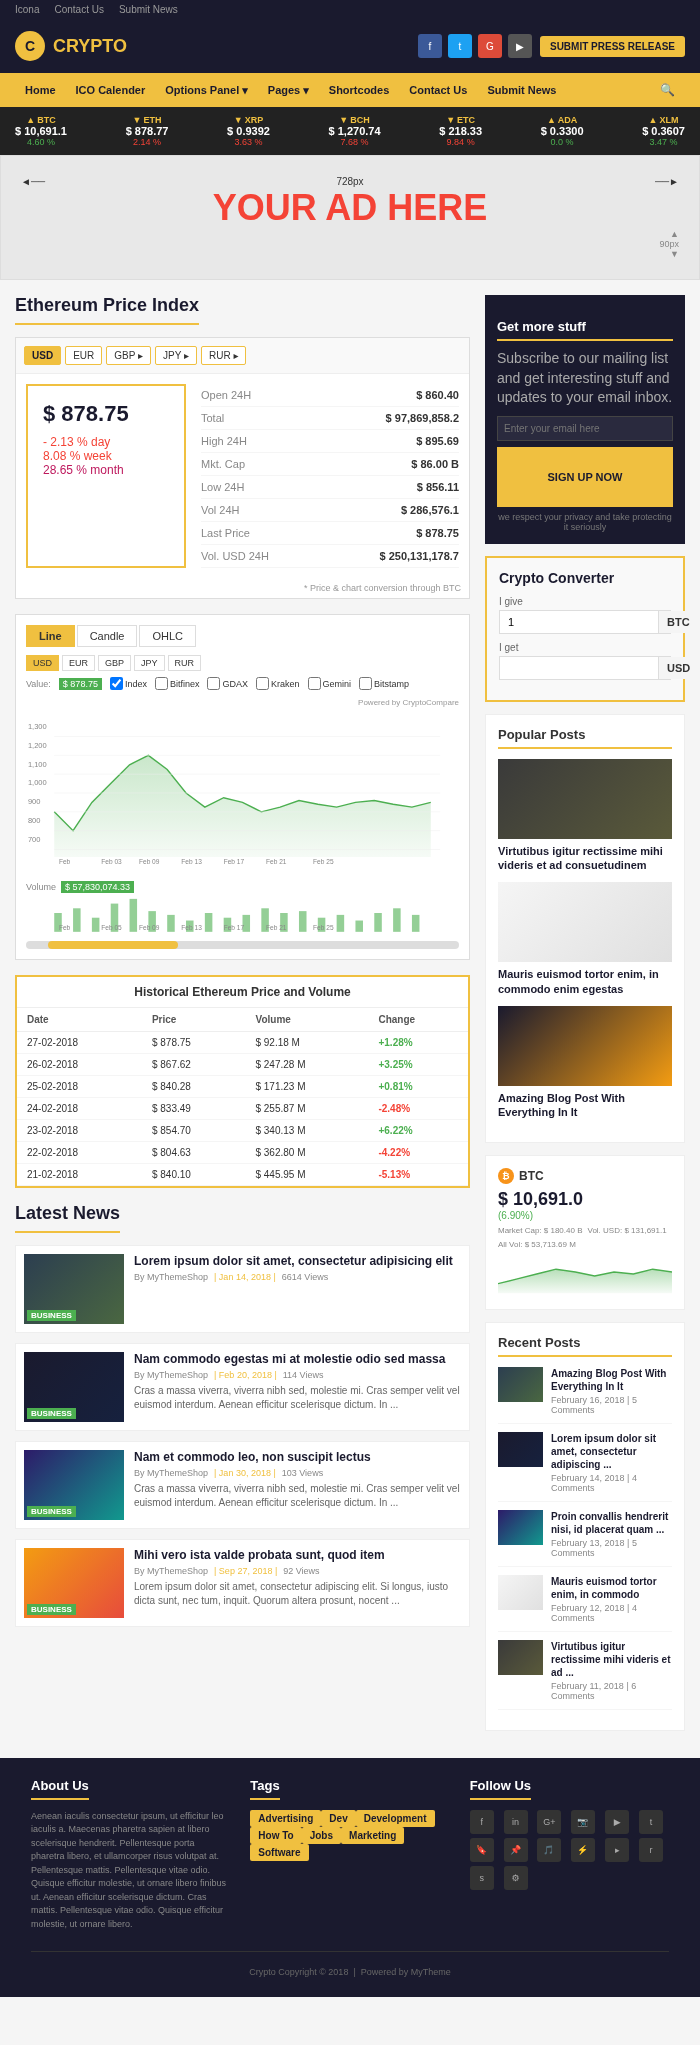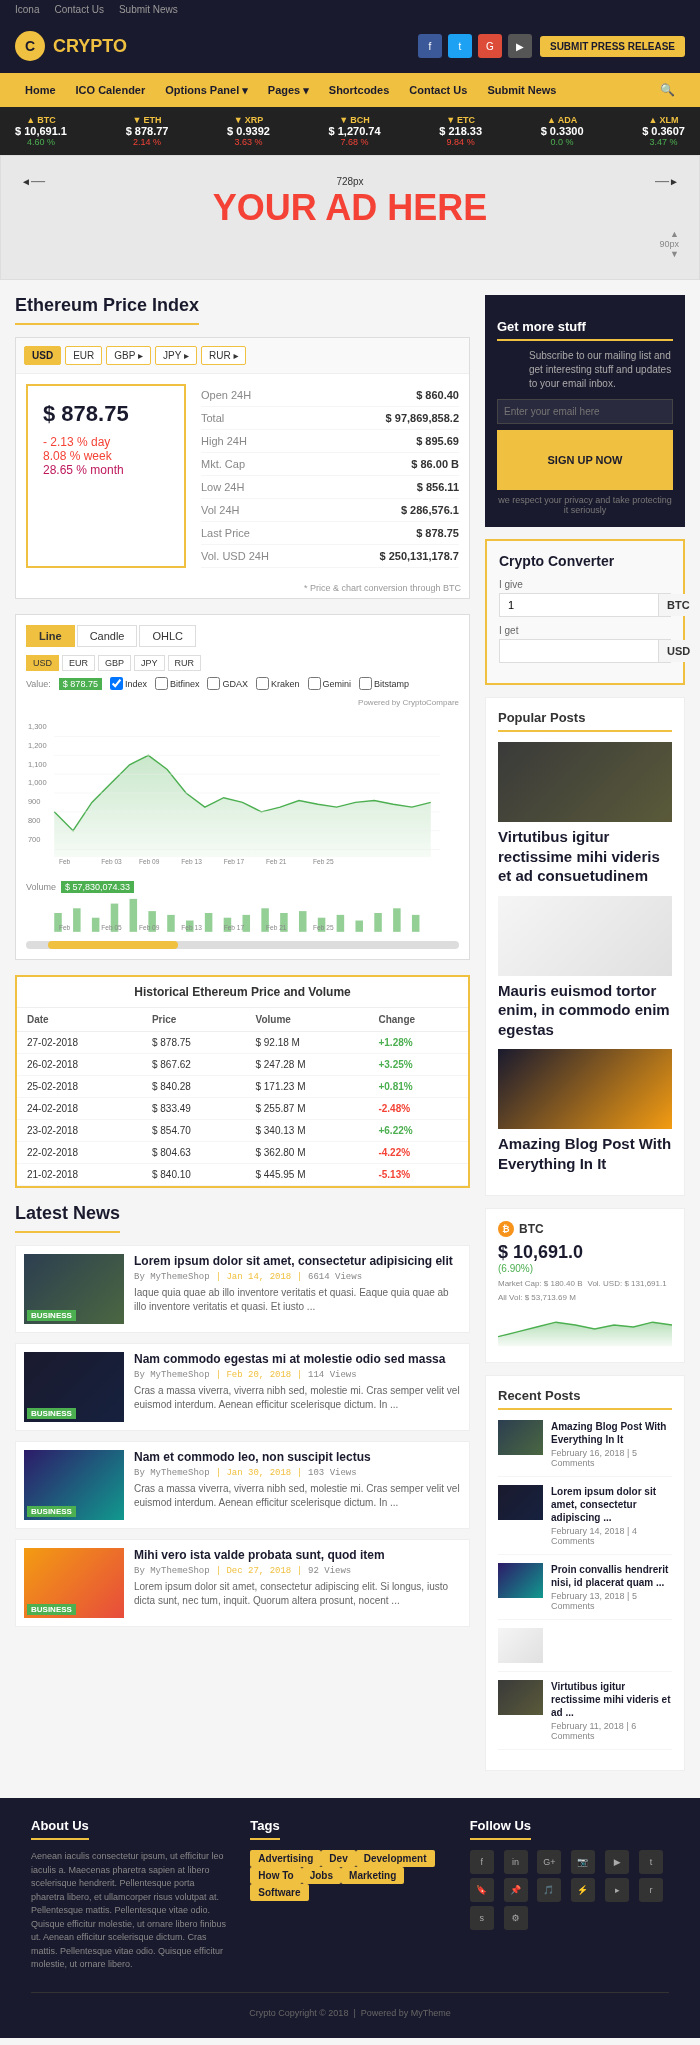--- a/index.html
+++ b/index.html
@@ -91,47 +91,47 @@
     .change-pos { color: #4caf50; font-weight: bold; }
     .change-neg { color: #f44336; font-weight: bold; }
 
     
     .news-section { margin-bottom: 15px; }
     .news-item { background: white; display: flex; gap: 10px; margin-bottom: 10px; padding: 8px; border: 1px solid #eee; }
     .news-img { width: 100px; height: 70px; background: #555; flex-shrink: 0; position: relative; overflow: hidden; }
     .news-badge { position: absolute; bottom: 3px; left: 3px; background: #4caf50; color: white; font-size: 8px; padding: 1px 4px; font-weight: bold; }
     .news-content { flex: 1; }
     .news-title { font-size: 12px; font-weight: bold; color: #1a1a2e; margin-bottom: 4px; cursor: pointer; }
-    .news-meta { font-size: 9px; color: #888; margin-bottom: 4px; display: flex; gap: 6px; align-items: center; font-family: Liberation Mono, monospace; }
+    .news-meta { font-size: 9px; color: #888; margin-bottom: 4px; display: flex; gap: 6px; align-items: center; }
     .news-meta-date { color: #f0c040; }
     .news-excerpt { font-size: 10px; color: #666; line-height: 1.4; }
 
     
     .sidebar-widget { background: #1a1a2e; color: white; padding: 12px; margin-bottom: 12px; }
     .sidebar-widget-title { font-size: 13px; font-weight: bold; margin-bottom: 8px; padding-bottom: 5px; border-bottom: 2px solid #f0c040; margin-top: 12px; }
-    .sidebar-desc { font-size: 10px; color: #aaa; margin-bottom: 8px; line-height: 1.4; margin-left: 32px; }
+    .sidebar-desc { font-size: 14px; color: #aaa; margin-bottom: 8px; line-height: 1.4; }
     .email-input { width: 100%; padding: 6px; font-size: 10px; background: #2a2a3e; border: 1px solid #444; color: white; margin-bottom: 6px; }
     .signup-btn { width: 100%; background: #f0c040; color: #1a1a2e; padding: 24px; border: none; font-size: 11px; font-weight: bold; cursor: pointer; }
     .privacy-note { font-size: 9px; color: #777; text-align: center; margin-top: 5px; }
 
     
     .converter-widget { background: #f9f9f9; border: 2px solid #f0c040; padding: 12px; margin-bottom: 12px; }
     .converter-title { font-size: 14px; font-weight: bold; color: #1a1a2e; margin-bottom: 10px; }
     .converter-row { margin-bottom: 8px; }
     .converter-label { font-size: 10px; color: #666; margin-bottom: 3px; }
     .converter-input-row { display: flex; align-items: center; border: 1px solid #ddd; background: white; }
     .converter-input { flex: 1; padding: 5px 8px; border: none; outline: none; font-size: 11px; }
     .converter-currency { padding: 5px 8px; font-size: 11px; font-weight: bold; color: #333; background: #f5f5f5; border-left: 1px solid #ddd; }
 
     
     .popular-widget { background: white; padding: 12px; margin-bottom: 12px; border: 1px solid #eee; }
     .popular-title { font-size: 13px; font-weight: bold; margin-bottom: 10px; padding-bottom: 5px; border-bottom: 2px solid #f0c040; }
     .popular-item { margin-bottom: 10px; }
     .popular-img { width: 100%; height: 80px; background: #888; margin-bottom: 5px; overflow: hidden; }
-    .popular-item-title { font-size: 15px; color: #1a1a2e; font-weight: bold; cursor: pointer; line-height: 1.3; }
+    .popular-item-title { font-size: 11px; color: #1a1a2e; font-weight: bold; cursor: pointer; line-height: 1.3; }
 
     
     .btc-widget { background: white; border: 1px solid #eee; padding: 12px; margin-bottom: 12px; }
     .btc-header { display: flex; align-items: center; gap: 5px; margin-bottom: 5px; }
     .btc-icon { width: 16px; height: 16px; background: #f7931a; border-radius: 50%; display: flex; align-items: center; justify-content: center; color: white; font-size: 9px; font-weight: bold; }
     .btc-name { font-weight: bold; font-size: 12px; }
     .btc-price { font-size: 18px; font-weight: bold; color: #1a1a2e; }
     .btc-change { font-size: 10px; color: #4caf50; }
     .btc-stats { display: flex; gap: 5px; margin: 5px 0; font-size: 8px; color: #888; flex-wrap: wrap; }
 
@@ -489,21 +489,20 @@
       <div class="img-placeholder-ic"></div>
       <div class="news-badge">BUSINESS</div>
     </div>
     <div class="news-content">
       <div class="news-title">Lorem ipsum dolor sit amet, consectetur adipisicing elit</div>
       <div class="news-meta">
         <span>By MyThemeShop</span>
         <span class="news-meta-date">| Jan 14, 2018 |</span>
         <span>6614 Views</span>
       </div>
-      <div class="news-excerpt">Iaque quia quae ab illo inventore veritatis et quasi. Eaque quia quae ab illo inventore veritatis et quasi. Et iusto ...</div>
     </div>
   </div>
           <div class="news-item">
     <div class="news-img img-tech2">
       <div class="img-placeholder-ic"></div>
       <div class="news-badge">BUSINESS</div>
     </div>
     <div class="news-content">
       <div class="news-title">Nam commodo egestas mi at molestie odio sed massa</div>
       <div class="news-meta">
@@ -531,21 +530,21 @@
   </div>
           <div class="news-item">
     <div class="news-img img-tech4">
       <div class="img-placeholder-ic"></div>
       <div class="news-badge">BUSINESS</div>
     </div>
     <div class="news-content">
       <div class="news-title">Mihi vero ista valde probata sunt, quod item</div>
       <div class="news-meta">
         <span>By MyThemeShop</span>
-        <span class="news-meta-date">| Dec 27, 2018 |</span>
+        <span class="news-meta-date">| Sep 27, 2018 |</span>
         <span>92 Views</span>
       </div>
       <div class="news-excerpt">Lorem ipsum dolor sit amet, consectetur adipiscing elit. Si longus, iusto dicta sunt, nec tum, inquit. Quorum altera prosunt, nocent ...</div>
     </div>
   </div>
         </div>
     </div>
 
   </div>
 
@@ -638,20 +637,24 @@
   </div>
           <div class="recent-item">
     <div class="recent-img img-tech3"></div>
     <div class="recent-content">
       <div class="recent-item-title">Proin convallis hendrerit nisi, id placerat quam ...</div>
       <div class="recent-meta">February 13, 2018 | 5 Comments</div>
     </div>
   </div>
           <div class="recent-item">
     <div class="recent-img img-pop2"></div>
+    <div class="recent-content">
+      <div class="recent-item-title">Mauris euismod tortor enim, in commodo</div>
+      <div class="recent-meta">February 12, 2018 | 4 Comments</div>
+    </div>
   </div>
           <div class="recent-item">
     <div class="recent-img img-pop1"></div>
     <div class="recent-content">
       <div class="recent-item-title">Virtutibus igitur rectissime mihi videris et ad ...</div>
       <div class="recent-meta">February 11, 2018 | 6 Comments</div>
     </div>
   </div>
         </div>
     </div>

